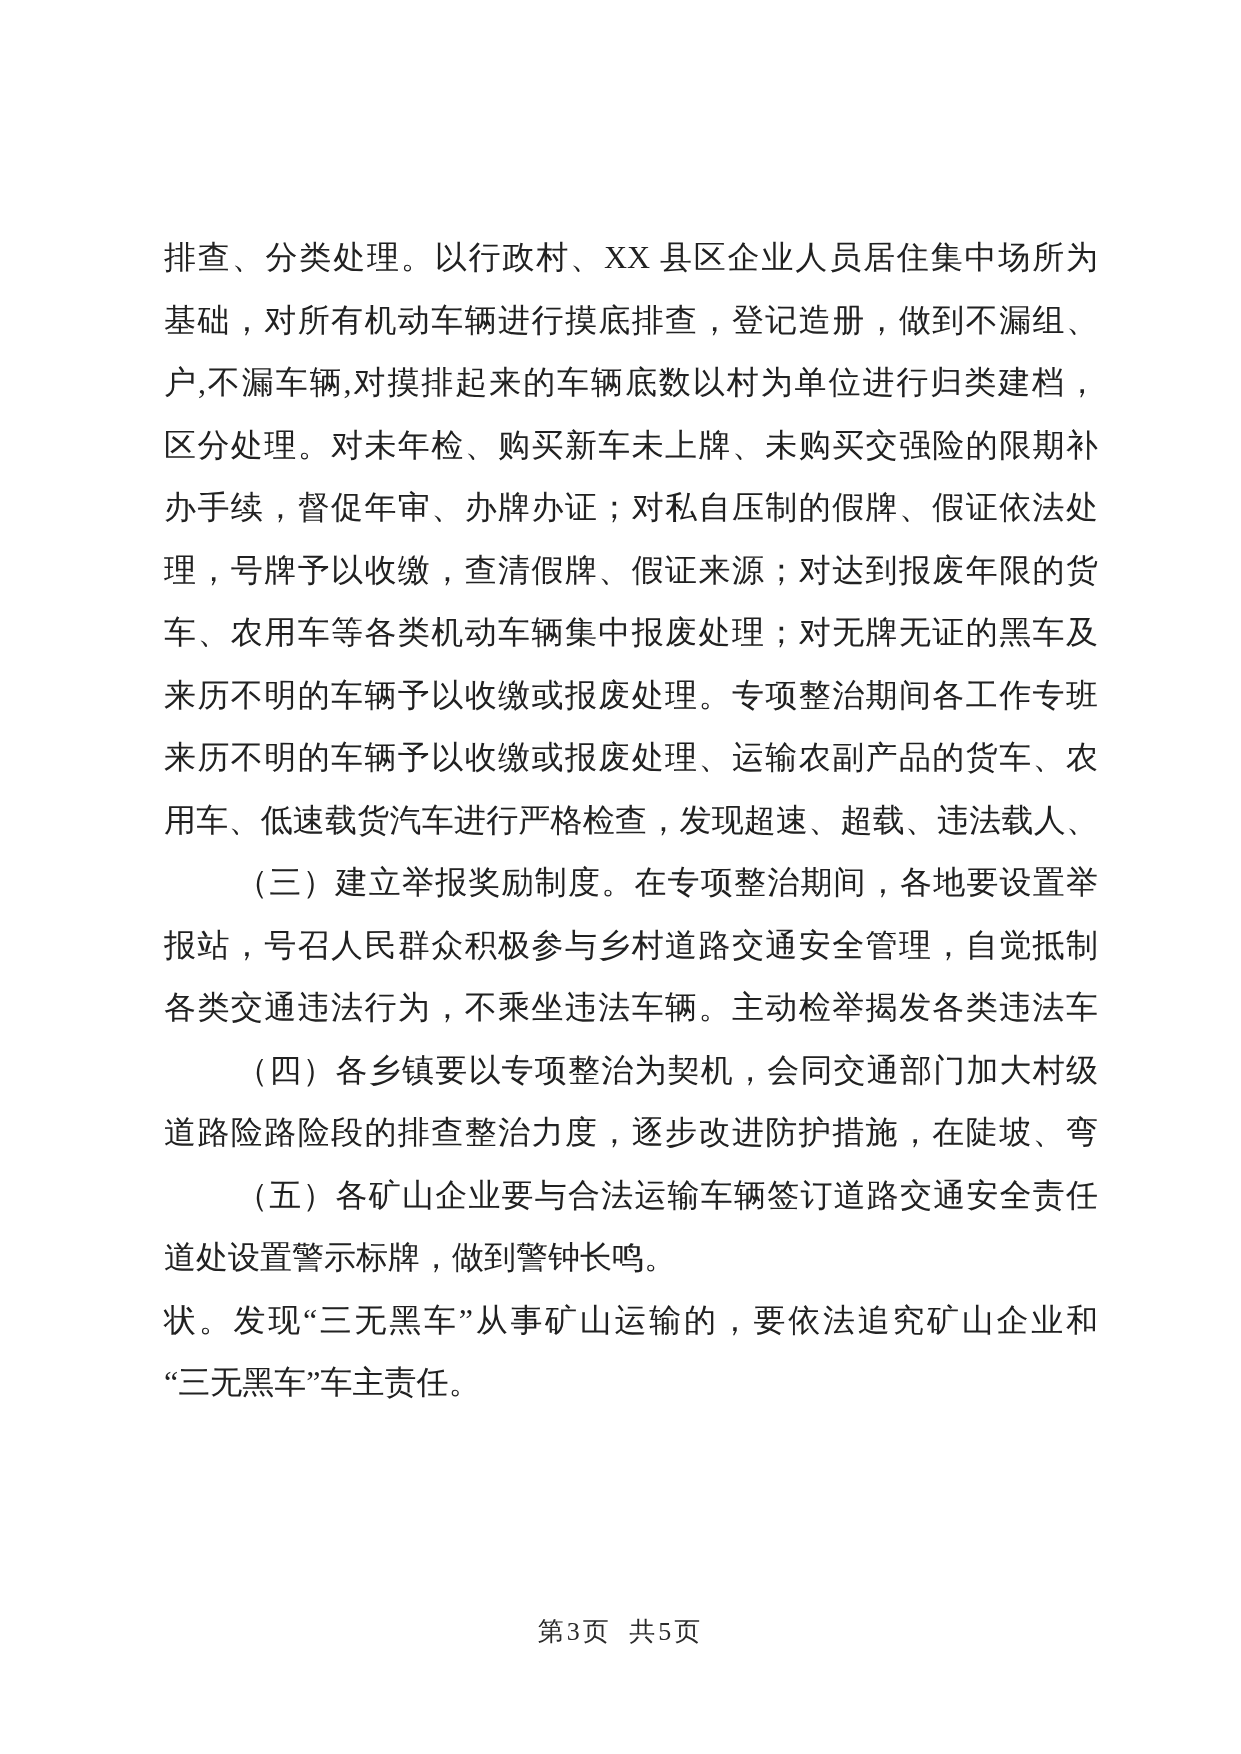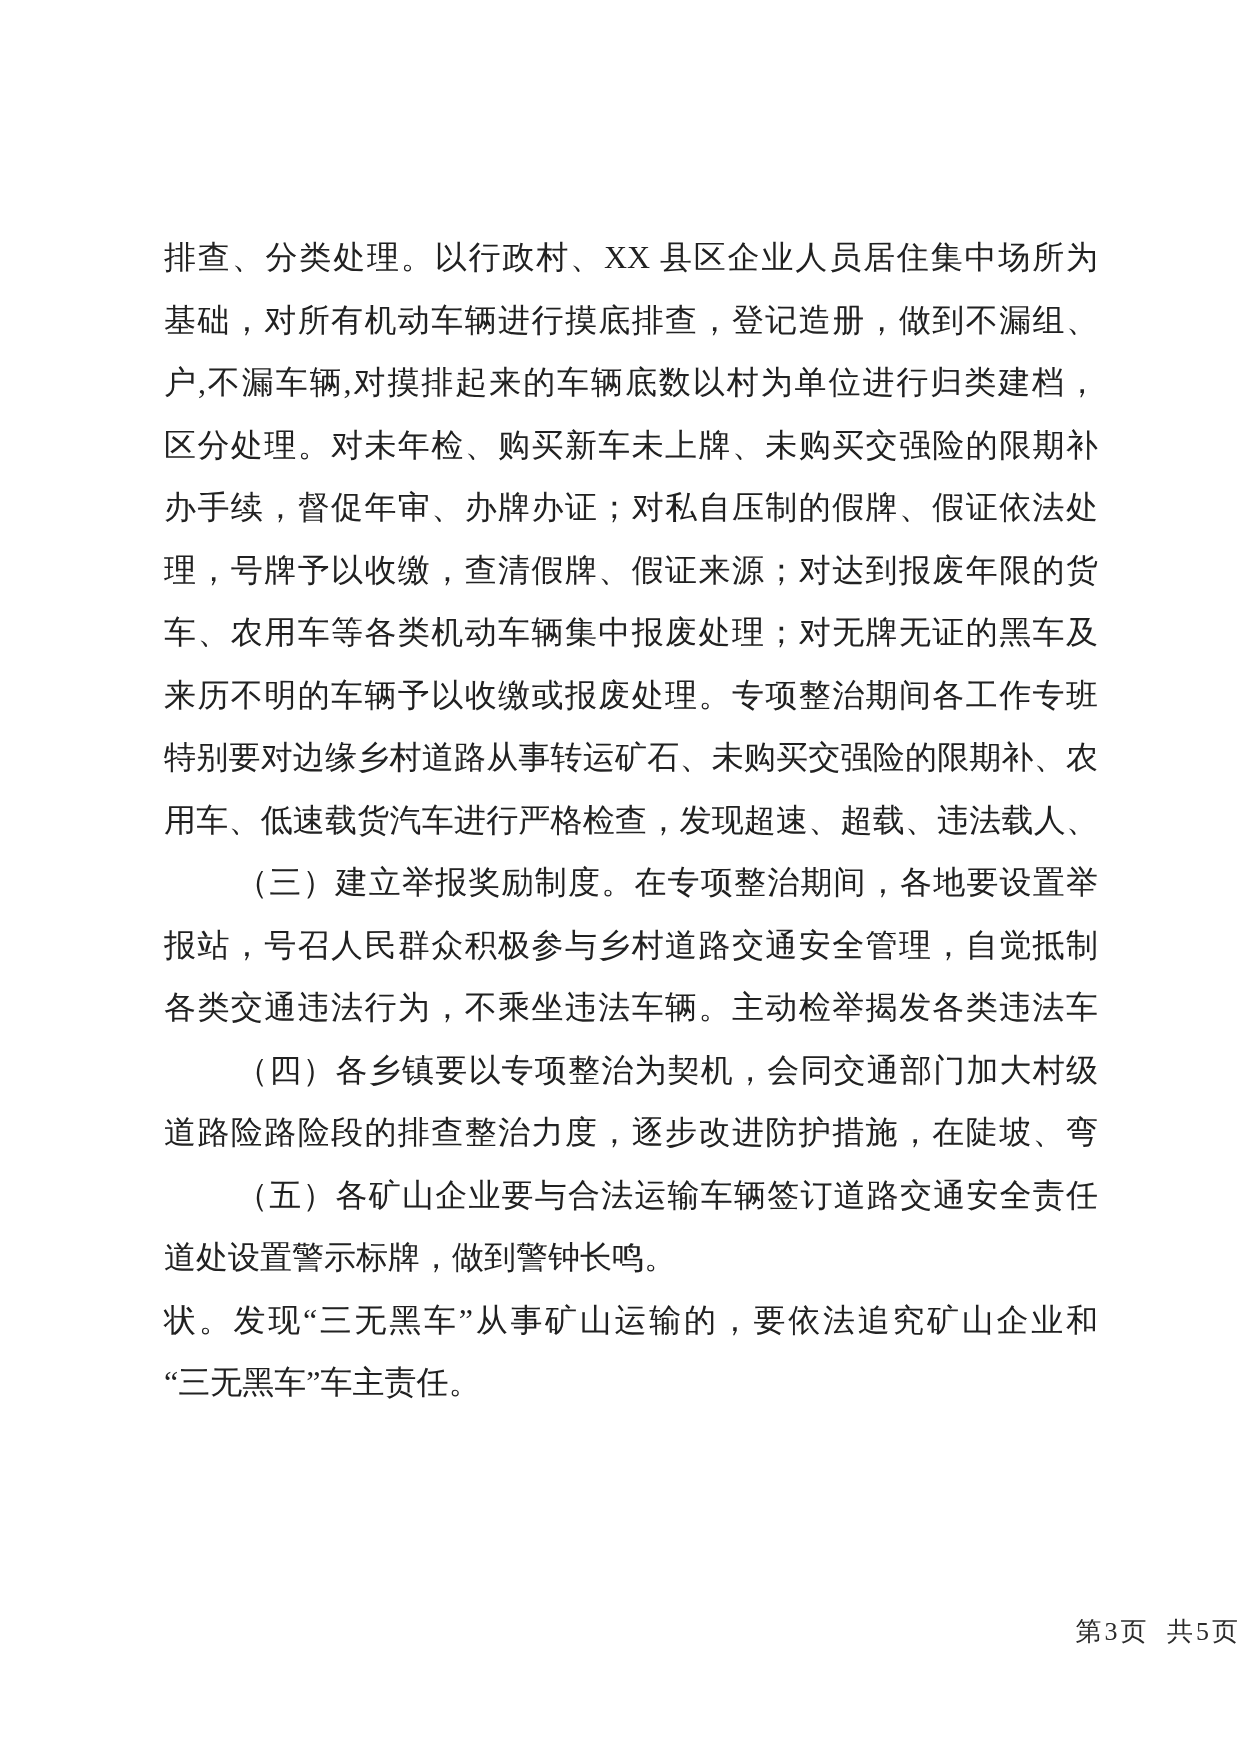--- a/index.html
+++ b/index.html
@@ -38,42 +38,42 @@
     text-indent: 72px;
   }
   .line.para-last {
     text-align-last: left;
   }
   .page-footer {
     position: absolute;
     left: 0;
     top: 1616px;
     width: 1241px;
-    text-align: right;
+    text-align: center;
     font-size: 26px;
     line-height: 32px;
     letter-spacing: 3px;
     word-spacing: 8px;
     color: #2a2a2a;
   }
 </style>
 </head>
 <body>
 
 <div class="page">
   <div class="text-block">
       <div class="line">排查、分类处理。以行政村、XX 县区企业人员居住集中场所为</div>
       <div class="line">基础，对所有机动车辆进行摸底排查，登记造册，做到不漏组、</div>
       <div class="line">户,不漏车辆,对摸排起来的车辆底数以村为单位进行归类建档，</div>
       <div class="line">区分处理。对未年检、购买新车未上牌、未购买交强险的限期补</div>
       <div class="line">办手续，督促年审、办牌办证；对私自压制的假牌、假证依法处</div>
       <div class="line">理，号牌予以收缴，查清假牌、假证来源；对达到报废年限的货</div>
       <div class="line">车、农用车等各类机动车辆集中报废处理；对无牌无证的黑车及</div>
       <div class="line">来历不明的车辆予以收缴或报废处理。专项整治期间各工作专班</div>
-      <div class="line">特别要对边缘乡村道路从事转运矿石、未购买交强险的限期补、农</div>
+      <div class="line">来历不明的车辆予以收缴或报废处理、运输农副产品的货车、农</div>
       <div class="line">用车、低速载货汽车进行严格检查，发现超速、超载、违法载人、</div>
       <div class="line para-first">（三）建立举报奖励制度。在专项整治期间，各地要设置举</div>
       <div class="line">报站，号召人民群众积极参与乡村道路交通安全管理，自觉抵制</div>
       <div class="line">各类交通违法行为，不乘坐违法车辆。主动检举揭发各类违法车</div>
       <div class="line para-first">（四）各乡镇要以专项整治为契机，会同交通部门加大村级</div>
       <div class="line">道路险路险段的排查整治力度，逐步改进防护措施，在陡坡、弯</div>
       <div class="line para-first">（五）各矿山企业要与合法运输车辆签订道路交通安全责任</div>
       <div class="line para-last">道处设置警示标牌，做到警钟长鸣。</div>
       <div class="line">状。发现“三无黑车”从事矿山运输的，要依法追究矿山企业和</div>
       <div class="line para-last">“三无黑车”车主责任。</div>

